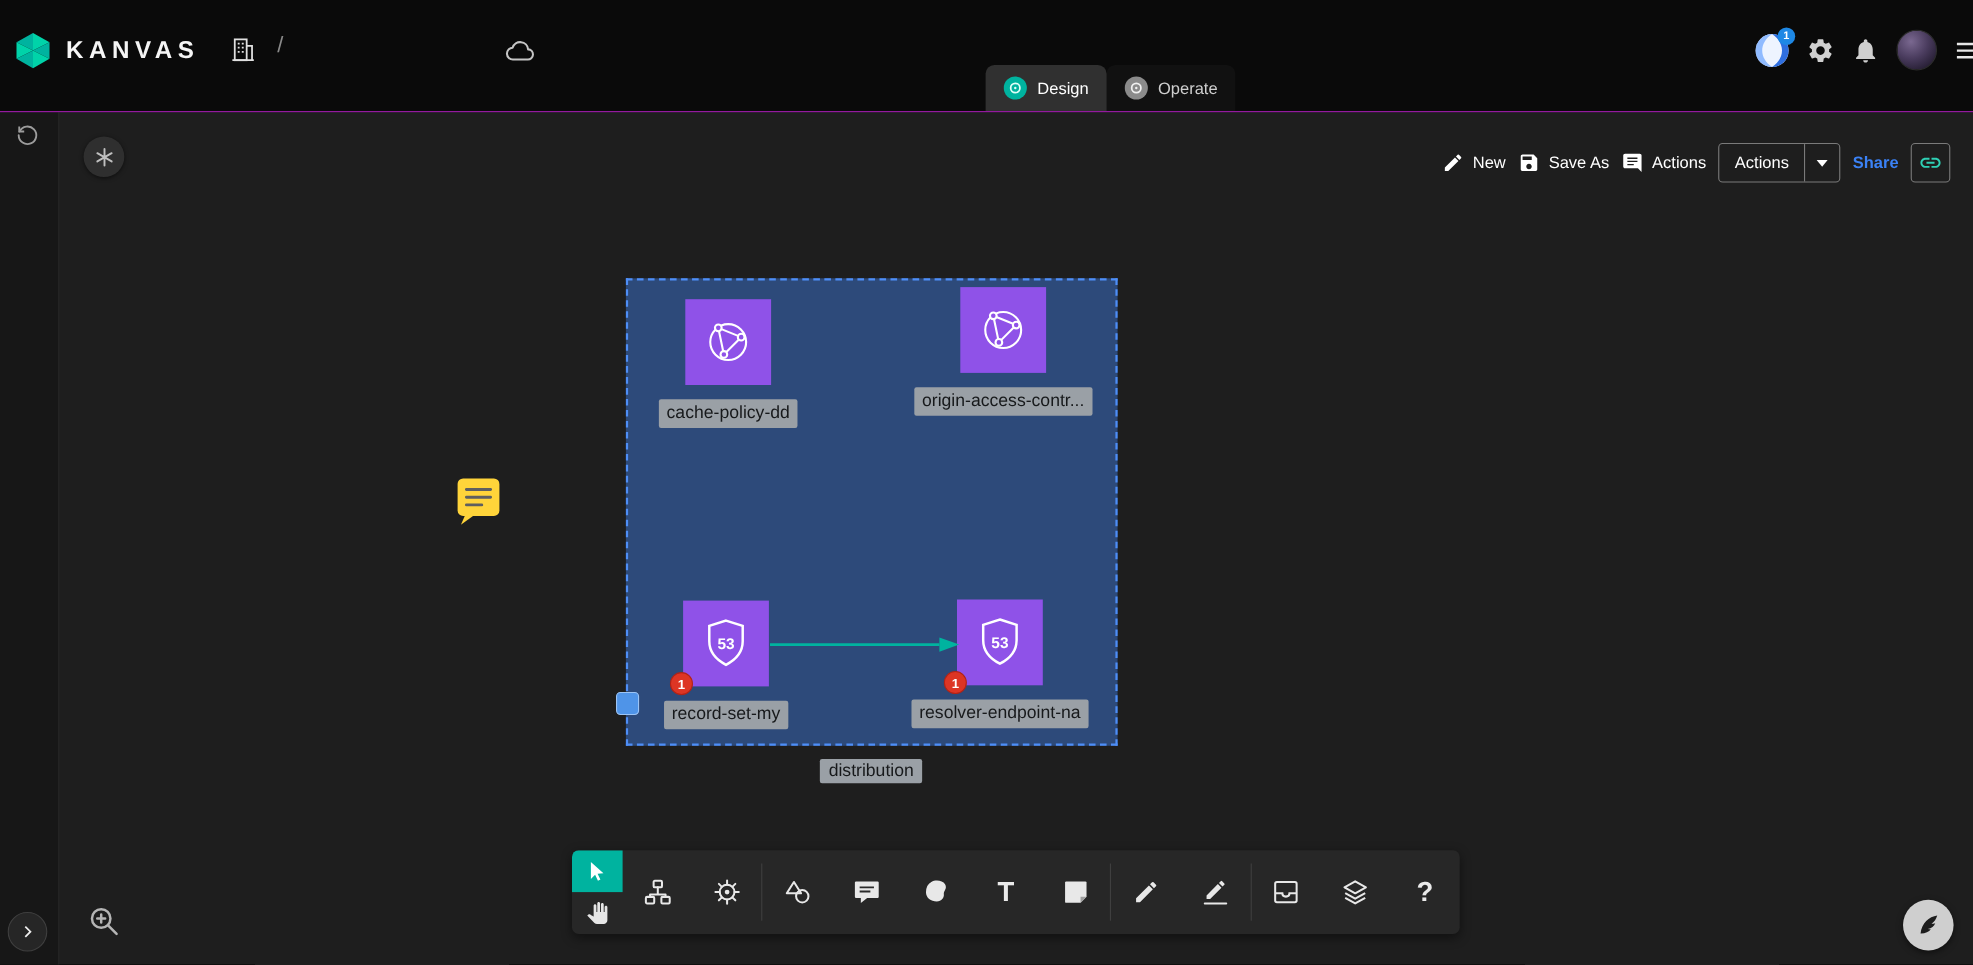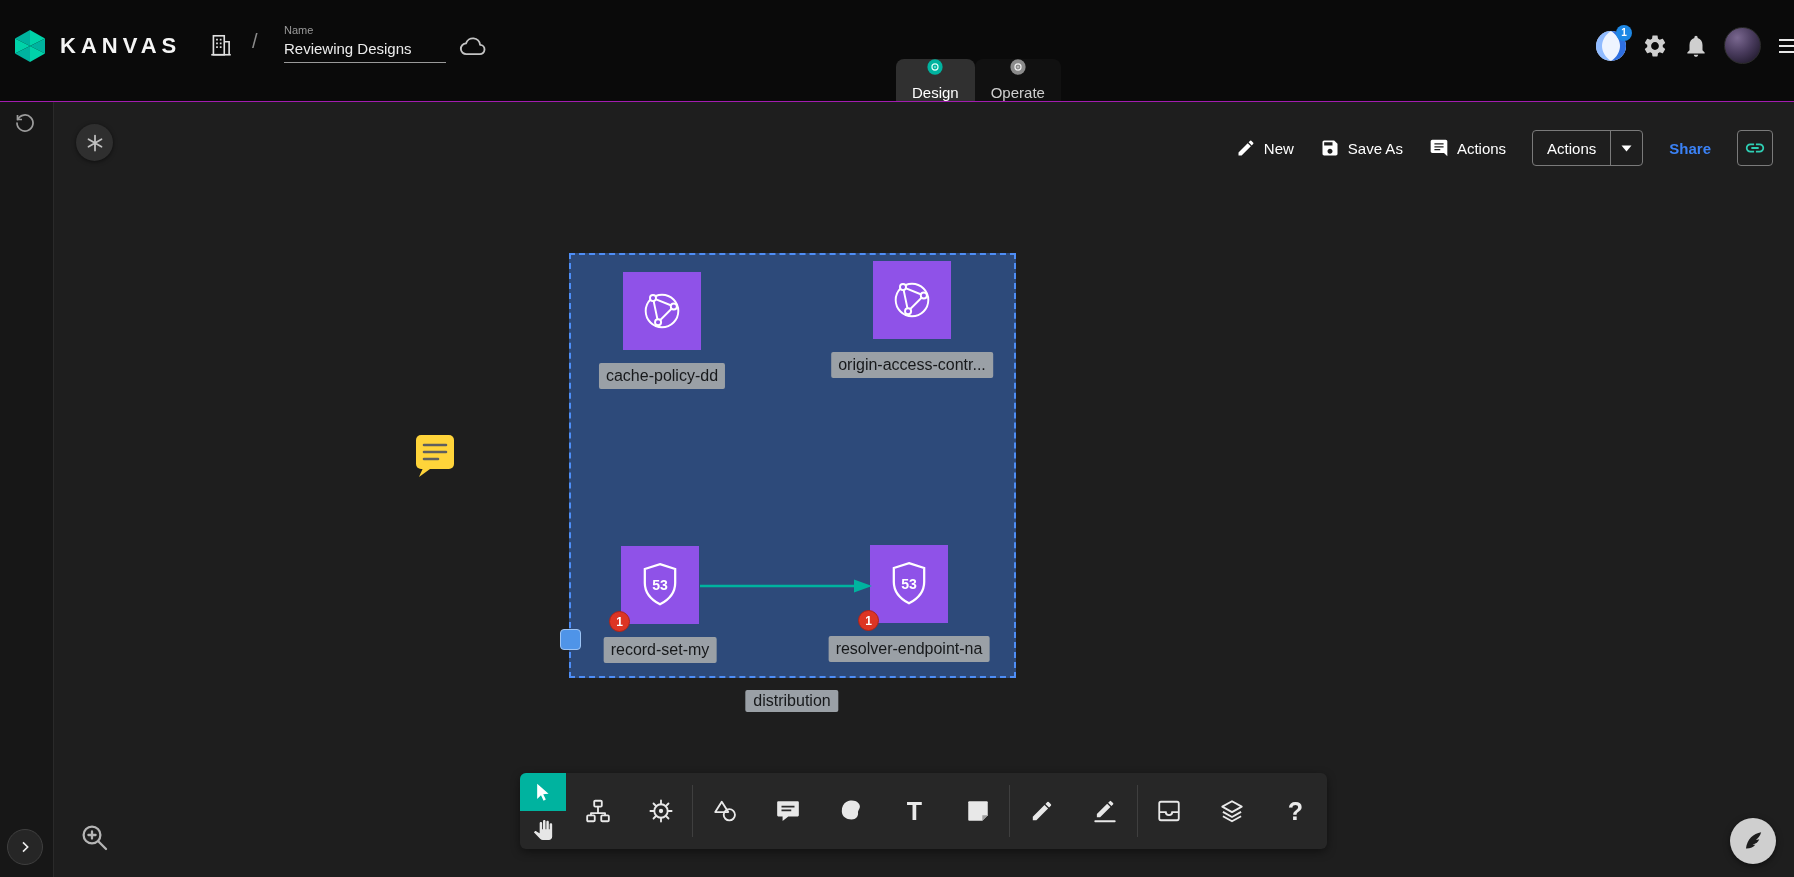--- a/index.html
+++ b/index.html
@@ -15,21 +15,21 @@
   .logo { position:absolute; left:12px; top:28px; display:flex; align-items:center; gap:12px; cursor:pointer; }
   .logo-text { font-size:22px; font-weight:bold; letter-spacing:5px; color:#f5f5f5; }
   .hdr-icon-btn { position:absolute; background:none; border:none; cursor:pointer; display:flex; align-items:center; justify-content:center; }
   .slash { position:absolute; left:252px; top:30px; font-size:20px; color:#8a8a8a; }
   .name-field { position:absolute; left:284px; top:24px; width:162px; }
   .name-field label { display:block; font-size:11px; color:#9a9a9a; margin-bottom:2px; }
   .name-field input { width:162px; background:transparent; border:none; border-bottom:1px solid #9a9a9a;
     color:#ececec; font-size:15px; padding:2px 0 5px; font-family:inherit; outline:none; }
   .tabs { position:absolute; left:896px; bottom:0; display:flex; }
   .tab { height:42px; display:flex; align-items:center; gap:9px; padding:0 16px;
-    border-radius:8px 8px 0 0; cursor:pointer; font-size:15px; color:#cfcfcf;flex-direction:column; }
+    border-radius:8px 8px 0 0; cursor:pointer; font-size:15px; color:#cfcfcf; }
   .tab.active { background:#303030; color:#fff; }
   .tab.inactive { background:rgba(255,255,255,0.03); }
   .right-cluster { position:absolute; right:-8px; top:27px; display:flex; align-items:center; gap:15px; }
   .provider { position:relative; cursor:pointer; width:32px; height:32px; }
   .provider-badge { position:absolute; right:-5px; top:-5px; min-width:16px; height:16px; border-radius:8px;
     background:#1e88e5; color:#fff; font-size:10px; font-weight:bold; display:flex; align-items:center; justify-content:center; padding:0 3px; }
   .avatar { width:37px; height:37px; border-radius:50%; cursor:pointer;
     background:radial-gradient(circle at 35% 28%, #7a6890 0%, #4a3c5e 45%, #140f1e 100%);
     border:1px solid #2c2c2c; }
   .plain-btn { background:none; border:none; cursor:pointer; display:flex; align-items:center; justify-content:center; }
@@ -41,21 +41,21 @@
     background:#262626; border:1px solid #3f3f3f; cursor:pointer; display:flex; align-items:center; justify-content:center; z-index:25; }
   
   .flower-btn { position:absolute; left:76px; top:124px; width:37px; height:37px; border-radius:50%;
     background:#2f2f2f; border:none; cursor:pointer; display:flex; align-items:center; justify-content:center;
     box-shadow:0 1px 4px rgba(0,0,0,.55); z-index:15; }
   .zoom-btn { position:absolute; left:78px; top:821px; background:none; border:none; cursor:pointer; z-index:15; }
   .assistant-btn { position:absolute; left:1730px; top:818px; width:46px; height:46px; border-radius:50%;
     background:#cfcfcf; border:none; cursor:pointer; display:flex; align-items:center; justify-content:center;
     box-shadow:0 2px 6px rgba(0,0,0,.5); z-index:15; }
   
-  .canvas-toolbar { position:absolute; top:130px; right:21px; display:flex; align-items:center; gap:26px; z-index:15; }
+  .canvas-toolbar { position:absolute; top:130px; right:21px; display:flex; align-items:center; gap:11px; z-index:15; }
   .tool-btn { display:flex; align-items:center; gap:8px; background:none; border:none; cursor:pointer;
     color:#fff; font-size:15px; font-family:inherit; }
   .actions-btn { display:flex; align-items:stretch; height:36px; border:1px solid #7a7a7a; border-radius:4px;
     color:#fff; cursor:pointer; background:none; font-size:15px; font-family:inherit; }
   .actions-label { display:flex; align-items:center; padding:0 14px; }
   .actions-sep { width:1px; background:#7a7a7a; }
   .actions-caret { display:flex; align-items:center; padding:0 10px; }
   .share-btn { background:none; border:none; cursor:pointer; color:#3b82f6; font-size:15px; font-weight:bold; font-family:inherit; }
   .link-btn { width:36px; height:36px; border:1px solid #7a7a7a; border-radius:4px; background:none; cursor:pointer;
     display:flex; align-items:center; justify-content:center; }
@@ -108,24 +108,20 @@
       <svg width="26" height="26" viewBox="0 0 24 24" fill="none" stroke="#e0e0e0" stroke-width="1.5">
         <path d="M3 21h18"></path>
         <rect x="5" y="3.5" width="10" height="17.5"></rect>
         <path d="M15 9h4.5V21"></path>
         <path d="M7.5 7h1.6M10.9 7h1.6M7.5 10.5h1.6M10.9 10.5h1.6M7.5 14h1.6M10.9 14h1.6"></path>
       </svg>
     </button>
 
     <span class="slash">/</span>
 
-    <div class="name-field">
-      <label>Name</label>
-      <input type="text" value="Reviewing Designs" style="">
-    </div>
 
     <button class="hdr-icon-btn" style="left:458px; top:31px;">
       <svg width="30" height="30" viewBox="0 0 24 24" fill="none" stroke="#c4c4c4" stroke-width="1.5">
         <path d="M6.8 18.5a4.3 4.3 0 0 1-.4-8.6 5.8 5.8 0 0 1 11.3 1.2 3.7 3.7 0 0 1-.4 7.4z" stroke-linejoin="round"></path>
       </svg>
     </button>
 
     <div class="tabs">
       <div class="tab active">
         <svg width="22" height="22" viewBox="0 0 22 22">

